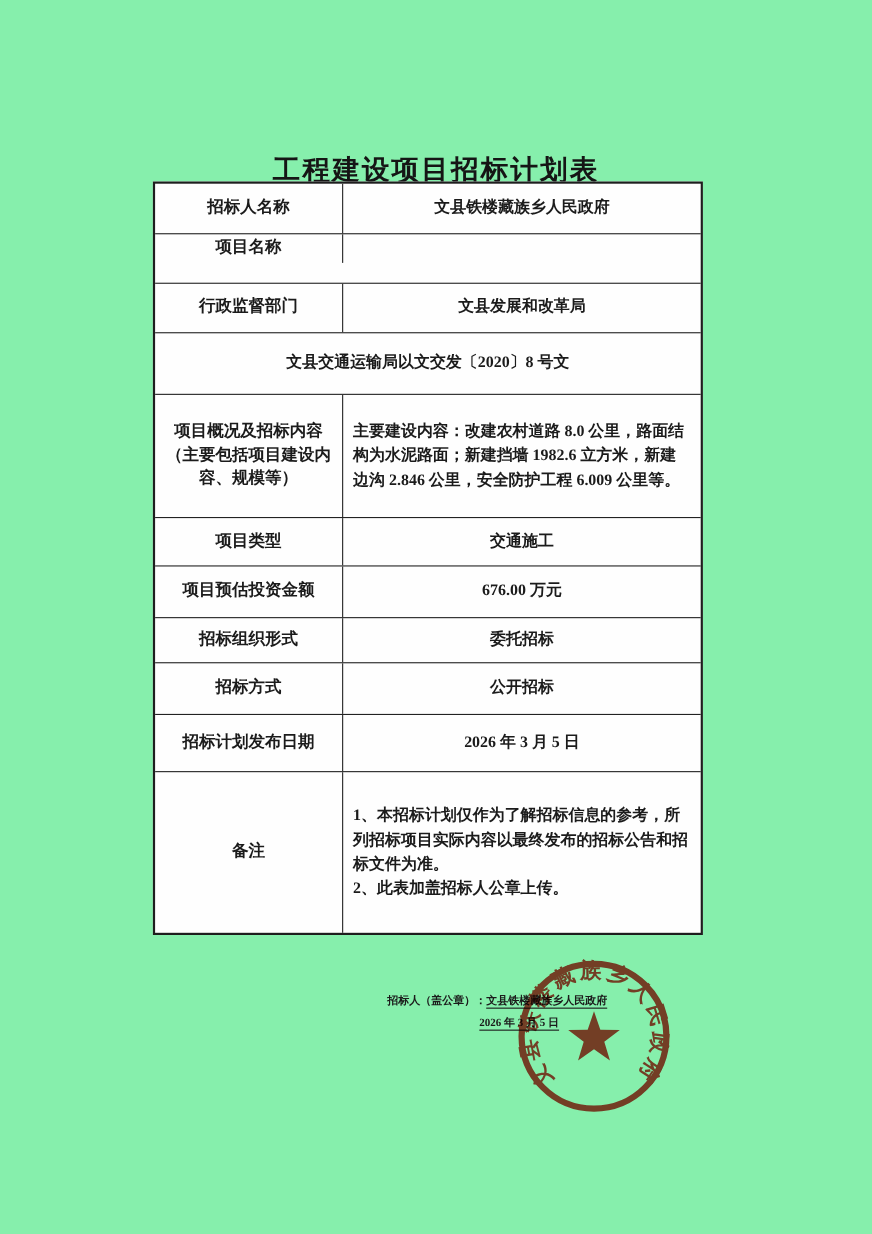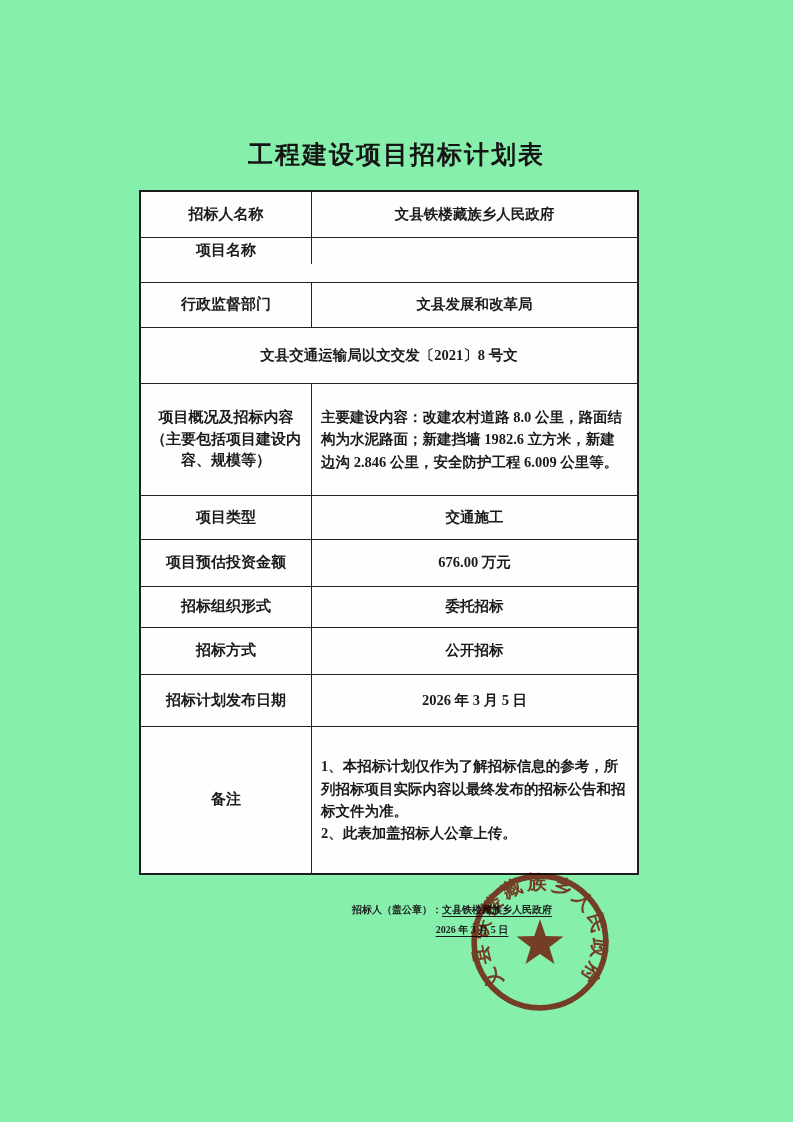--- a/index.html
+++ b/index.html
@@ -19,21 +19,21 @@
     position: absolute;
     top: 138px; left: 0; width: 793px;
     text-align: center;
     font-size: 25px;
     font-weight: bold;
     letter-spacing: 2px;
     color: #151515;
   }
   .bid-table {
     position: absolute;
-    left: 139px; top: 190px;
+    left: 139px; top: 165px;
     width: 500px; height: 685px;
     border: 2.4px solid #1e1e1e;
     display: flex;
     flex-direction: column;
     background: #fefefe;
   }
   .trow {
     display: flex;
     border-bottom: 1.7px solid #222;
   }
@@ -132,21 +132,21 @@
     <div class="trow">
       <div class="cell cell-label">项目名称</div>
     </div>
 
     <div class="trow">
       <div class="cell cell-label">行政监督部门</div>
       <div class="cell cell-value">文县发展和改革局</div>
     </div>
 
     <div class="trow">
-      <div class="cell cell-value">文县交通运输局以文交发〔2021〕8 号文</div>
+      <div class="cell cell-value">文县交通运输局以文交发〔2020〕8 号文</div>
     </div>
 
     <div class="trow row-para">
       <div class="cell cell-label">项目概况及招标内容（主要包括项目建设内容、规模等）</div>
       <div class="cell cell-value">主要建设内容：改建农村道路 8.0 公里，路面结构为水泥路面；新建挡墙 1982.6 立方米，新建边沟 2.846 公里，安全防护工程 6.009 公里等。</div>
     </div>
 
     <div class="trow">
       <div class="cell cell-label">项目类型</div>
       <div class="cell cell-value">交通施工</div>

